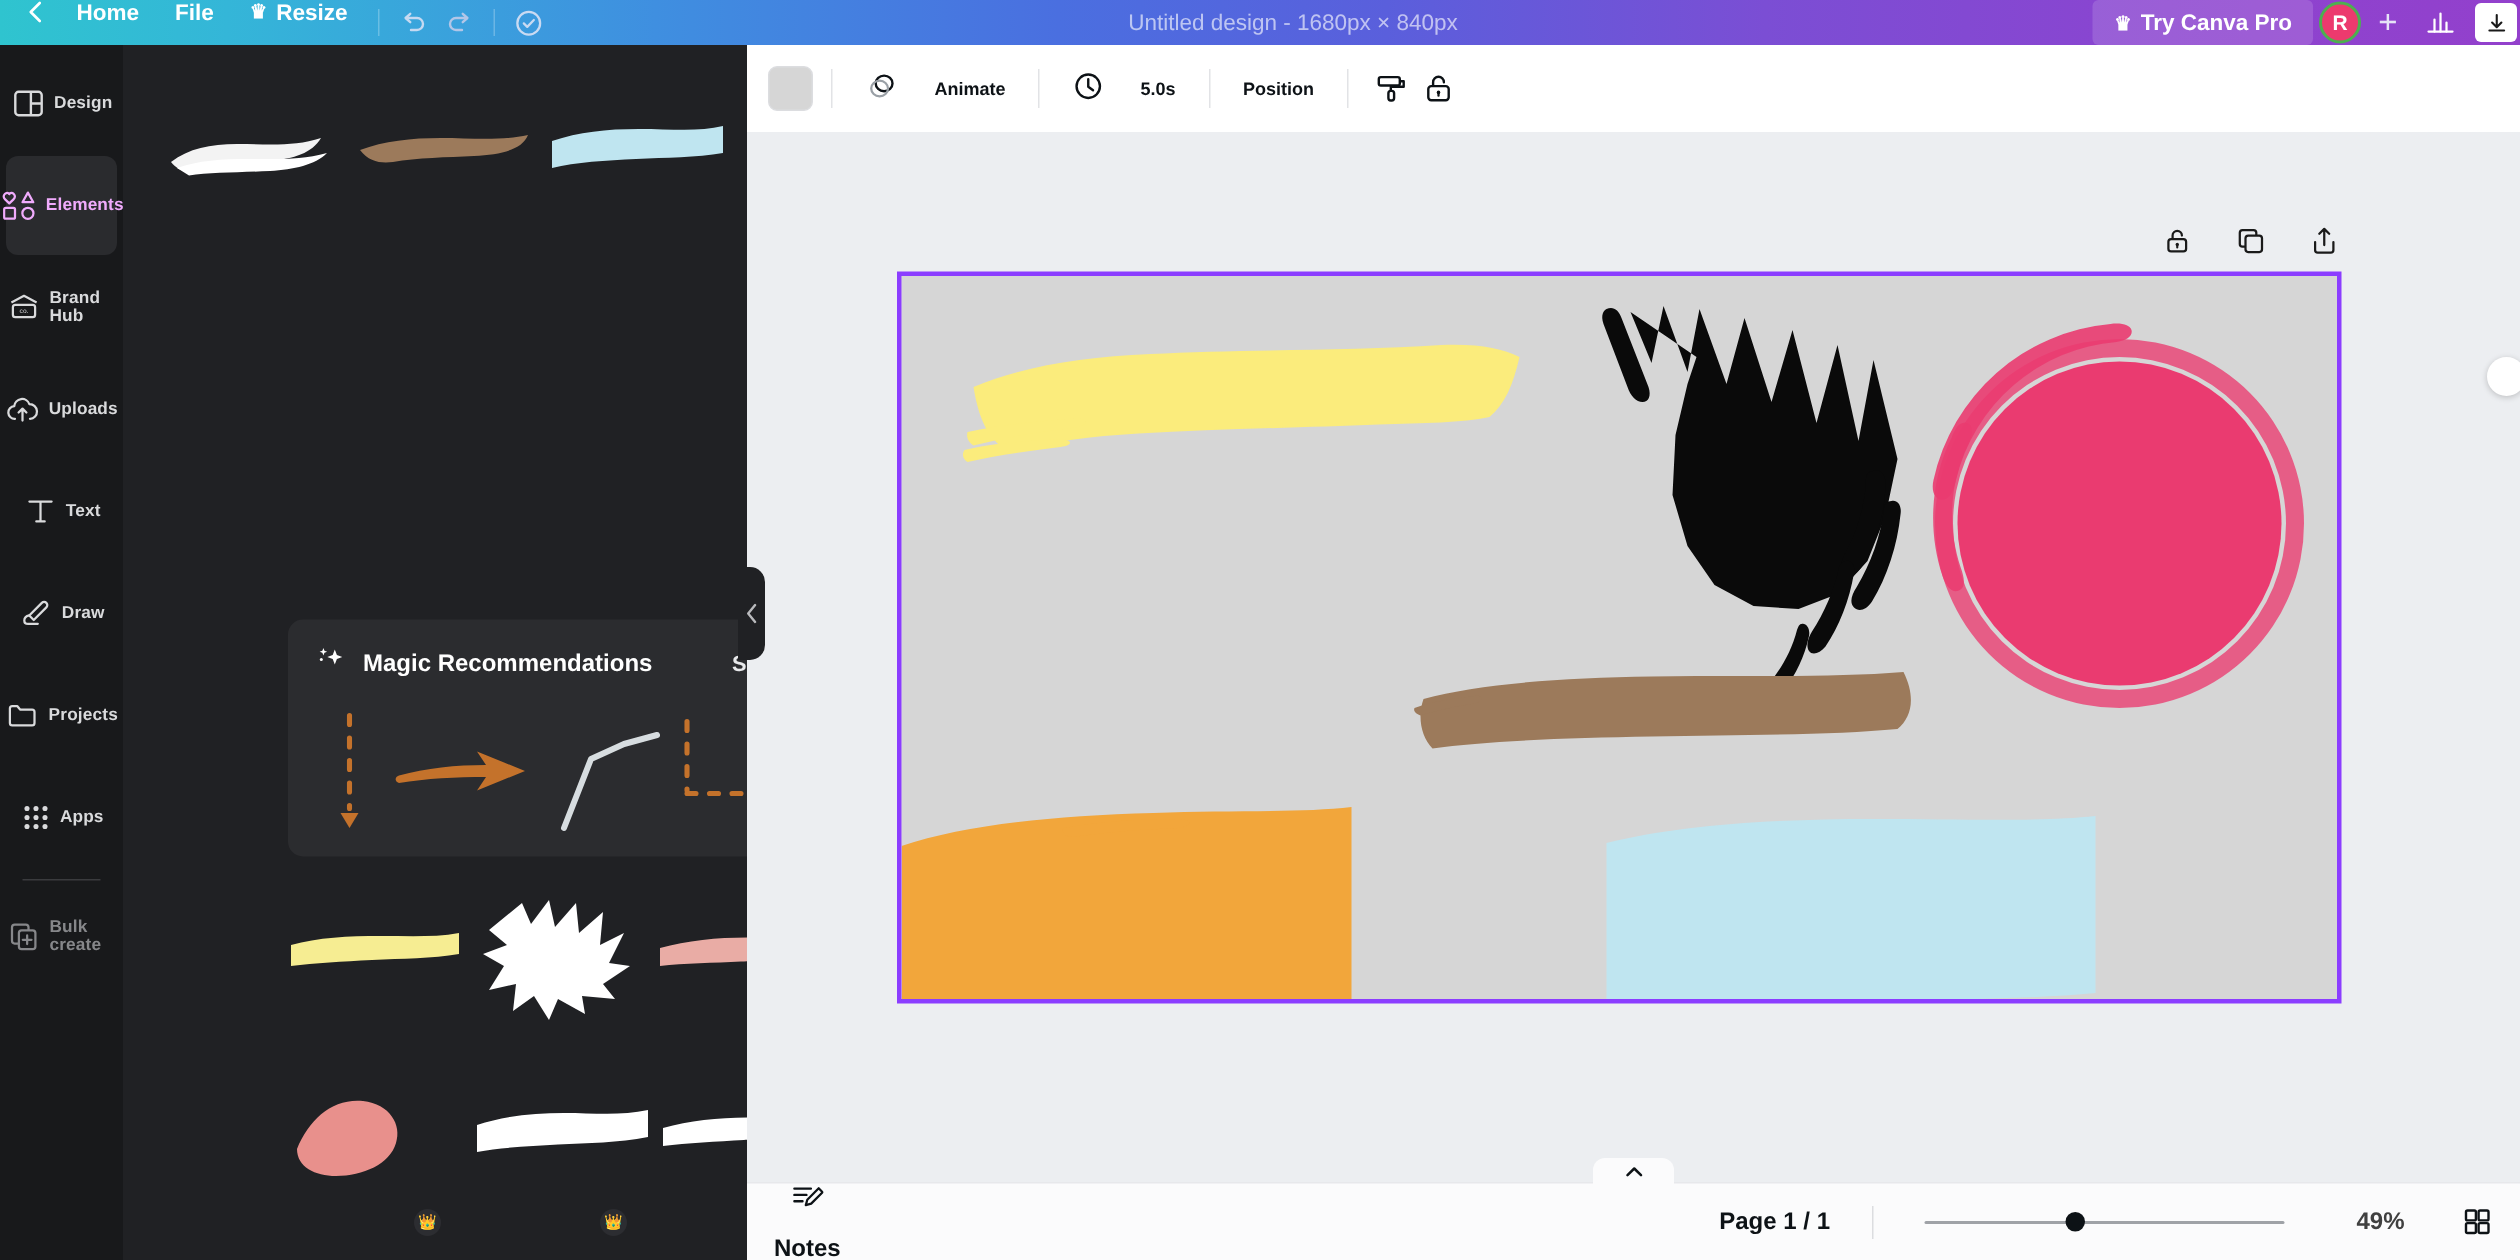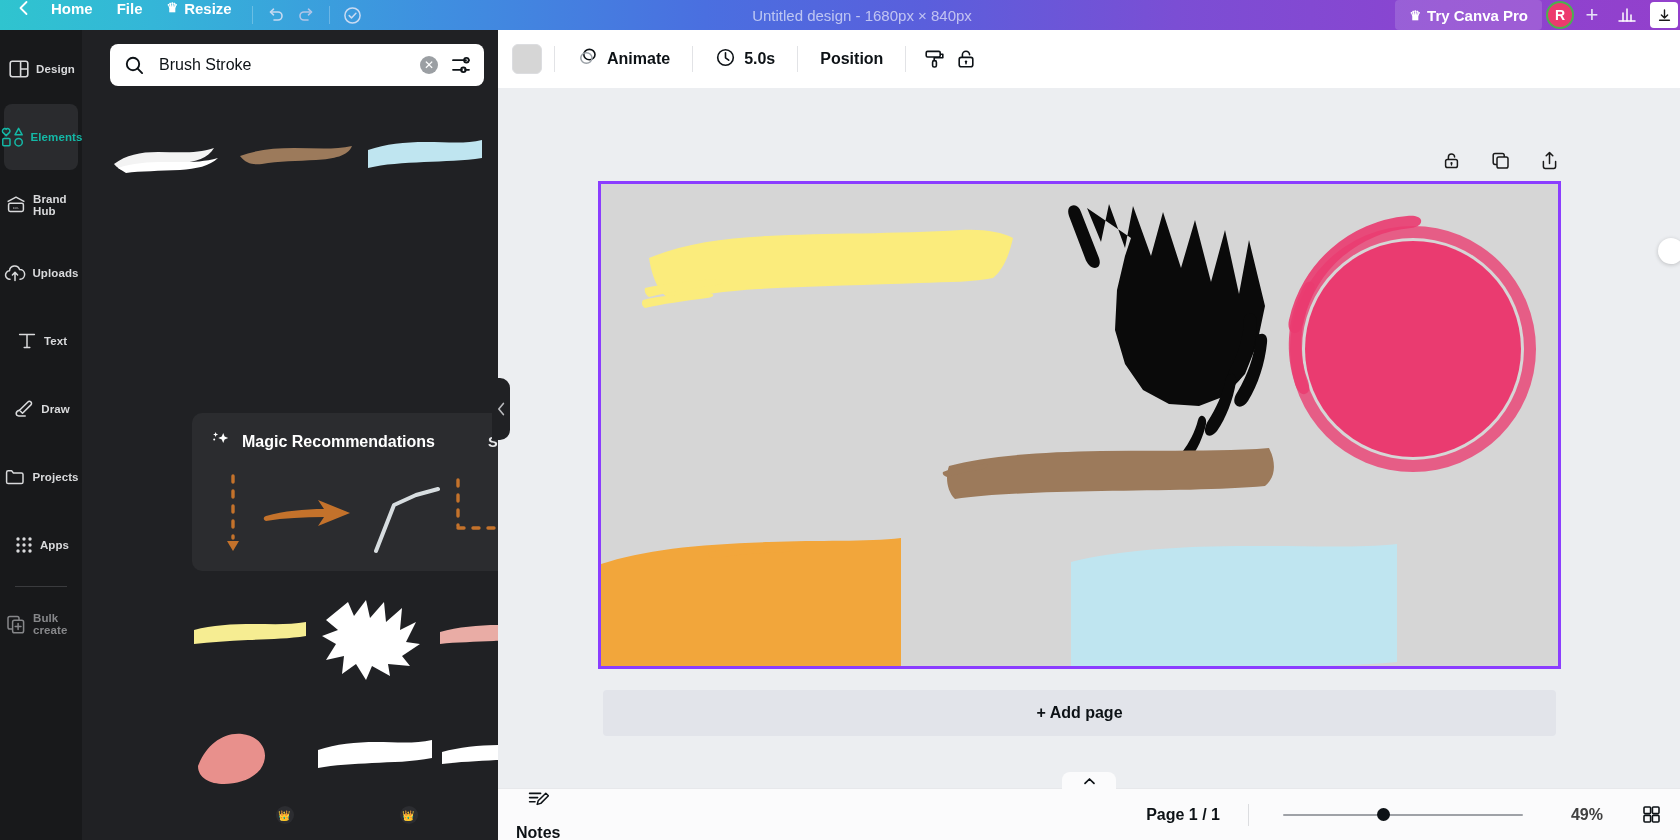--- a/index.html
+++ b/index.html
@@ -64,21 +64,21 @@
   .rail {
     position:absolute; left:0; top:30px; width:82px; height:810px;
     background:#18191b; display:flex; flex-direction:column; align-items:center;
     padding-top:6px;
   }
   .rail-item {
     width:74px; height:66px; border-radius:8px; margin-bottom:2px;
     display:flex; flex-direction:row; align-items:center; justify-content:center;
     gap:5px; color:#d9dadc; cursor:pointer;
   }
-  .rail-item.active { background:#2a2b2e; color:#14b8a6; }
+  .rail-item.active { background:#2a2b2e; color:#f0abfc; }
   .rail-label { font-size:11.5px; font-weight:600; letter-spacing:.1px; }
   .rail-item svg { display:block; }
   .rail-div { width:52px; height:1px; background:#3a3b3e; margin:6px 0 4px; }
   .rail-item.dim { color:#86878a; }
 
   
   .panel {
     position:absolute; left:82px; top:30px; width:416px; height:810px;
     background:#202124; overflow:hidden;
   }
@@ -159,22 +159,22 @@
 
   
   .editor { position:absolute; left:498px; top:30px; width:1182px; height:810px; background:#eceef1; }
   .toolbar {
     position:absolute; left:0; top:0; width:1182px; height:58px;
     background:#fff; display:flex; align-items:center; padding-left:14px; gap:0;
   }
   .tool-swatch { width:30px; height:30px; border-radius:6px; background:#d6d6d6; border:1px solid #dcdde0; }
   .tool-sep { width:1px; height:26px; background:#e2e3e6; margin:0 12px; }
   .tool-btn {
-    display:flex; align-items:center; gap:8px; height:36px; padding:0 10px;
-    border-radius:6px; font-size:16px; font-weight:600; color:#0d1216; white-space:nowrap;
+    display:flex; align-items:center; gap:24px; height:36px; padding:0 10px;
+    border-radius:6px; font-size:12px; font-weight:600; color:#0d1216; white-space:nowrap;
   }
   .tool-icon { display:flex; align-items:center; justify-content:center; width:32px; height:36px; color:#0d1216; }
 
   .canvas-area { position:absolute; left:0; top:58px; width:1182px; height:692px; background:#eceef1; }
   .canvas-icons {
     position:absolute; right:120px; top:62px; display:flex; gap:28px; color:#1a1a1a;
   }
   .canvas-wrap {
     position:absolute; left:103px; top:96px; width:957px; height:482px;
     outline:3px solid #8b3dff; background:#d6d6d6; overflow:hidden;
@@ -377,39 +377,20 @@
             <rect x="8.6" y="8.2" width="11" height="12.6" rx="1.8" stroke="currentColor" stroke-width="1.5" fill="#18191b"></rect>
             <path d="M14.1 11.6v5.8M11.2 14.5H17" stroke="currentColor" stroke-width="1.5" stroke-linecap="round"></path>
           </svg>
       </span>
       <span class="rail-label">Bulk create</span>
     </div>
   </div>
 
   <div class="panel">
 
-    <div class="search-wrap">
-      <div class="search-box">
-        <span class="magnifier">
-          <svg width="21" height="21" viewBox="0 0 21 21" fill="none">
-              <circle cx="9" cy="9" r="6.2" stroke="#0d1216" stroke-width="1.9"></circle>
-              <path d="M13.7 13.7l4.4 4.4" stroke="#0d1216" stroke-width="1.9" stroke-linecap="round"></path>
-            </svg>
-        </span>
-        <input class="search-input" value="Brush Stroke" placeholder="Search elements" style="">
-        <span class="clear-btn">✕</span>
-        <span class="filter-btn">
-          <svg width="22" height="22" viewBox="0 0 22 22" fill="none">
-              <path d="M3 6.2h13M19 6.2h0M3 15.8h9M15 15.8h4" stroke="#0d1216" stroke-width="1.8" stroke-linecap="round"></path>
-              <circle cx="16.4" cy="6.2" r="2.3" stroke="#0d1216" stroke-width="1.8"></circle>
-              <circle cx="13.4" cy="15.8" r="2.3" stroke="#0d1216" stroke-width="1.8"></circle>
-            </svg>
-        </span>
-      </div>
-    </div>
 
 
 
     <div class="thumbrow">
       <div class="thumb">
         <svg width="116" height="58" viewBox="0 0 116 58">
           <path d="M4 38c12-9 26-12 44-12 20 0 38 2 56-4-6 10-18 14-34 15-18 1-36-2-50 6-6 3-12 0-16-5z" fill="#f3f3f3"></path>
           <path d="M8 42c14-5 30-6 48-6 18 0 34 1 52-4-8 8-22 11-38 12-20 1-40 1-54 3z" fill="#fff"></path>
         </svg>
       </div>
@@ -623,23 +604,20 @@
             <path d="M150 602c38-4 84-6 136-6 10 0 12 6 0 7-50 1-94 3-130 7-6 0-8-6-6-8z" fill="#f2a63b"></path>
           </g>
 
           <g>
             <path d="M470 378c48-12 110-16 178-16 60 0 112 2 148-2v118c-40 4-96 4-158 6-62 2-122 6-168 14V378z" fill="#bfe5f0"></path>
             <path d="M466 498c26-6 62-10 106-12 10 0 11 6 0 7-42 2-76 6-100 11-5 0-8-4-6-6z" fill="#bfe5f0"></path>
           </g>
         </svg>
       </div>
 
-      <div class="addpage">
-        <span>+ Add page</span>
-      </div>
 
       <div class="right-edge-btn"></div>
     </div>
   </div>
 
   <div class="statusbar">
     <div class="collapse-tab">
       <svg width="13" height="9" viewBox="0 0 13 9" fill="none">
           <path d="M2 6.4L6.5 2 11 6.4" stroke="#0d1216" stroke-width="1.7" stroke-linecap="round" stroke-linejoin="round"></path>
         </svg>

